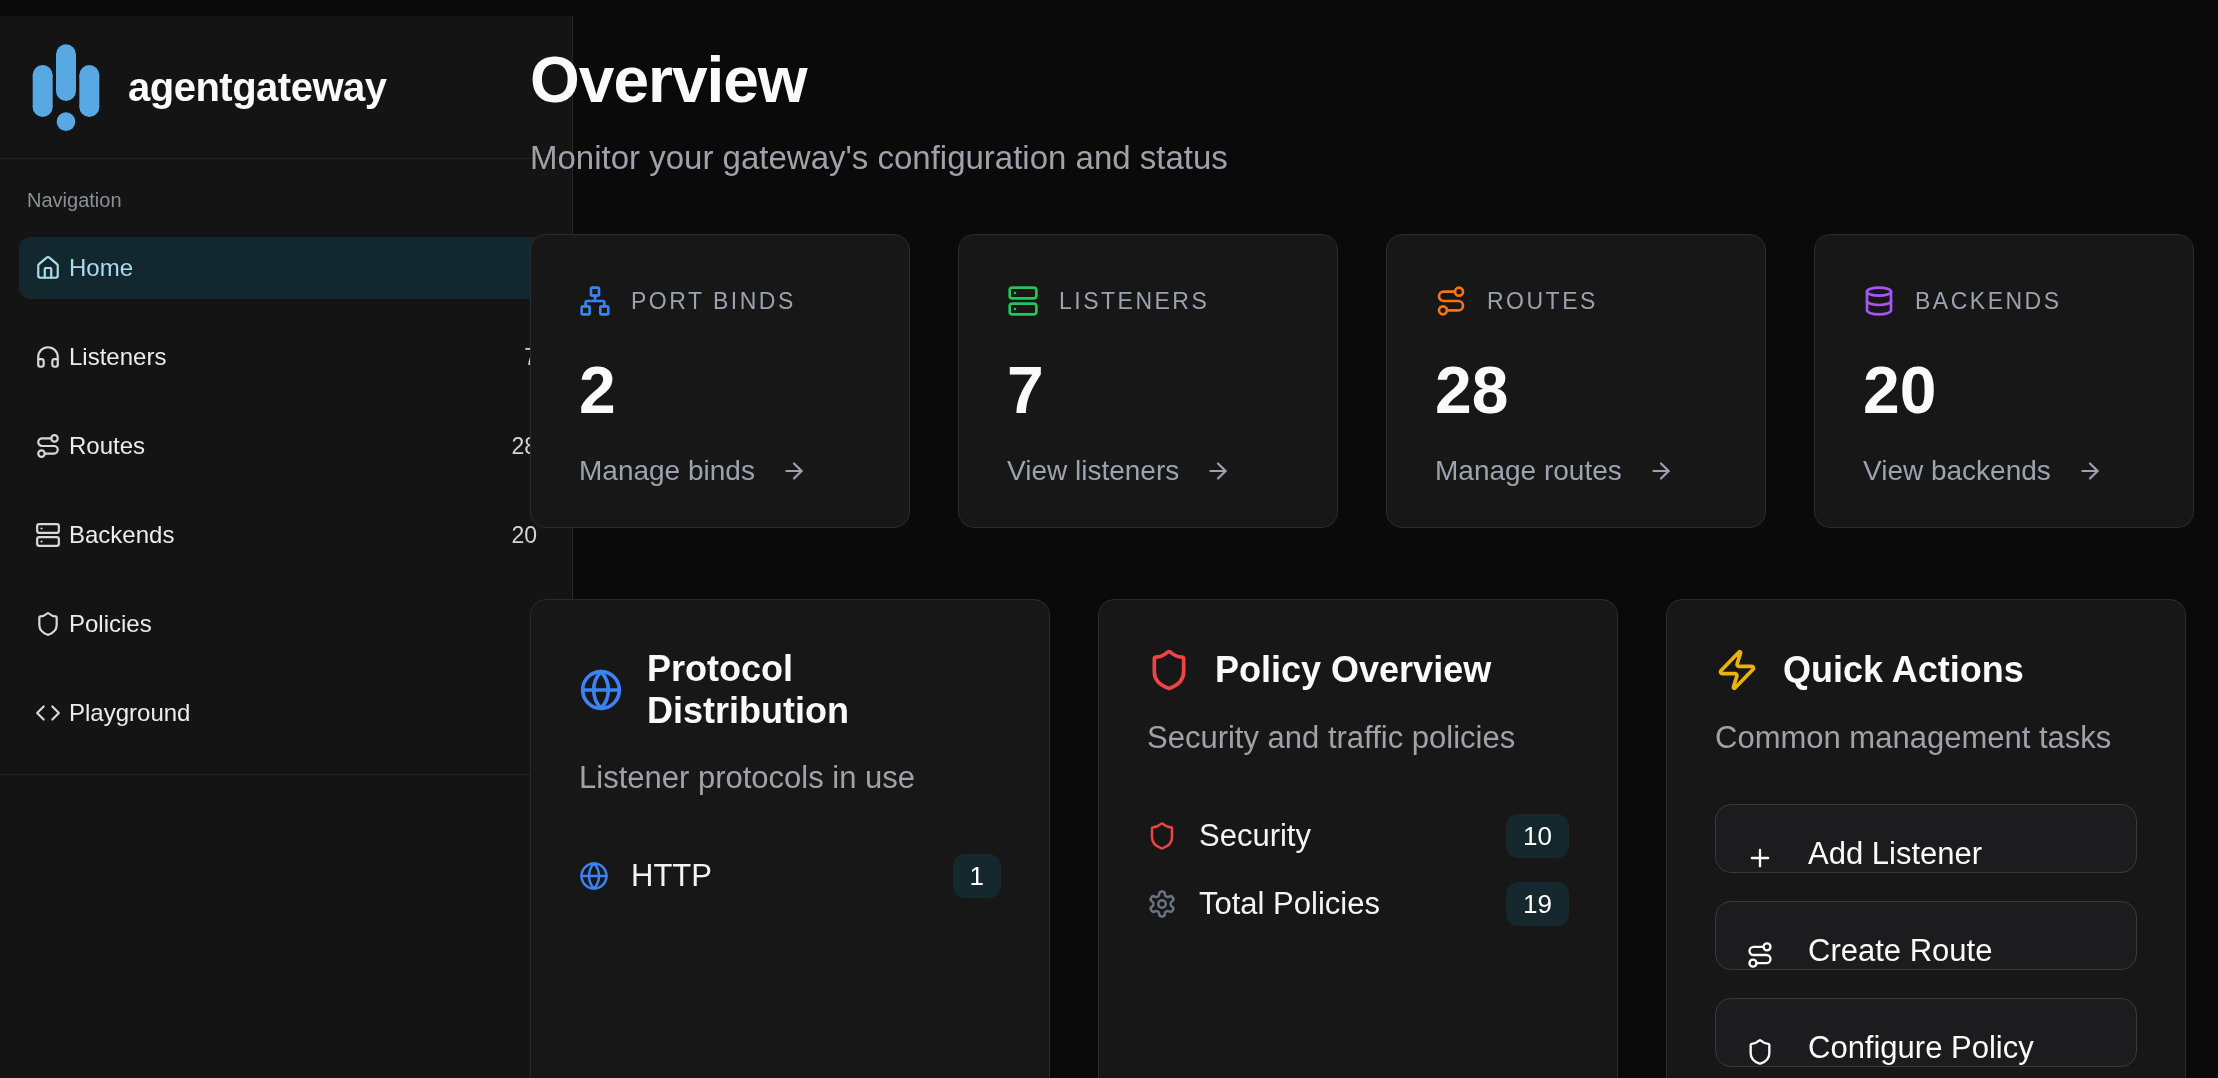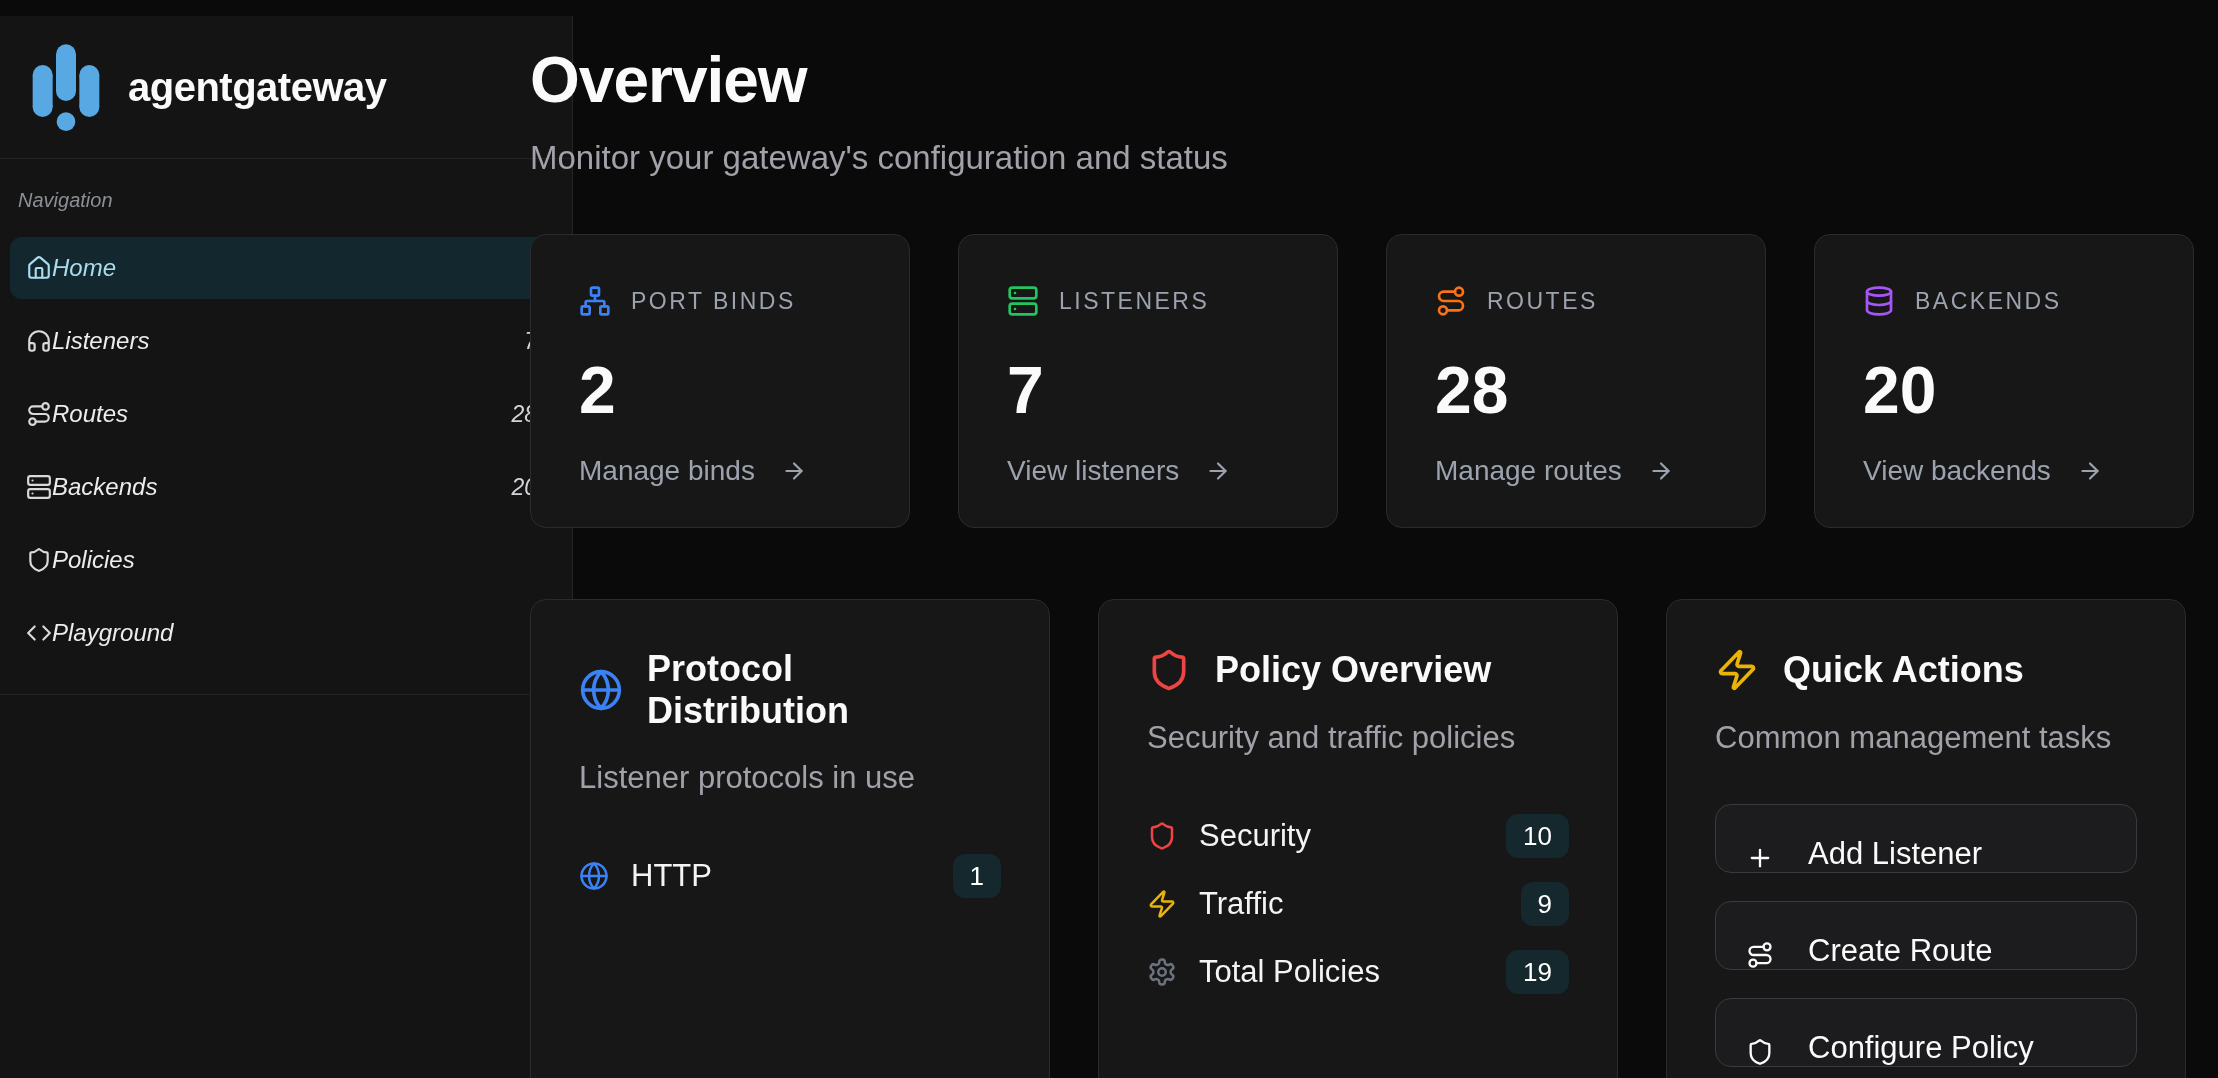--- a/index.html
+++ b/index.html
@@ -6,24 +6,24 @@
   body{font-family:"Liberation Sans","DejaVu Sans",sans-serif;color:#fafafa;}
   .screen{position:relative;width:2218px;height:1078px;overflow:hidden;background:#0a0a0a;}
 
   
   .sidebar{position:absolute;left:0;top:16px;width:573px;height:100%;background:#141414;
            border-right:1px solid #262626;box-sizing:border-box;}
   .side-head{height:143px;border-bottom:1px solid #242424;display:flex;align-items:center;
              padding-left:26px;gap:22px;box-sizing:border-box;cursor:pointer;}
   .logo-mark{width:80px;height:96px;flex:0 0 auto;}
   .logo-text{font-size:40px;font-weight:700;letter-spacing:-0.5px;color:#fafafa;}
-  .nav-wrap{padding:0 19px 0 10px;font-style:italic;}
+  .nav-wrap{padding:0 19px 0 19px;}
   .nav-label{margin:30px 0 25px 8px;font-size:20px;color:#8b9096;}
-  .nav-item{display:flex;align-items:center;height:62px;border-radius:12px;padding:0 16px;gap:0;
-            font-size:24px;color:#ececec;margin-bottom:11px;cursor:pointer;}
+  .nav-item{display:flex;align-items:center;height:62px;border-radius:12px;padding:0 16px;gap:8px;
+            font-size:24px;color:#ececec;margin-bottom:27px;cursor:pointer;}
   .nav-item .ic{width:26px;height:26px;color:#d9d9dc;}
   .nav-item.active{background:#12282e;color:#abdcec;}
   .nav-item.active .ic{color:#abdcec;}
   .nav-count{margin-left:auto;font-size:23px;color:#d4d4d8;}
   .side-divider{border-top:1px solid #242424;margin-top:30px;}
 
   
   main{position:absolute;left:496px;top:0;right:0;bottom:0;padding:48px 0 0 34px;box-sizing:border-box;}
   h1{margin:0;font-size:64px;line-height:64px;font-weight:700;letter-spacing:-1px;color:#fafafa;}
   .subtitle{margin:26px 0 0;font-size:33px;line-height:40px;color:#a1a1aa;}
@@ -342,29 +342,20 @@
           <div class="row">
             <span class="ic c-red">
                 <svg viewBox="0 0 24 24">
                   <use href="#i-shield"></use>
                 </svg>
               </span>
             <span class="row-label">Security</span>
             <span class="badge">10</span>
           </div>
           <div class="row">
-            <span class="ic c-yellow">
-                <svg viewBox="0 0 24 24">
-                  <use href="#i-zap"></use>
-                </svg>
-              </span>
-            <span class="row-label">Traffic</span>
-            <span class="badge">9</span>
-          </div>
-          <div class="row">
             <span class="ic c-gray">
                 <svg viewBox="0 0 24 24">
                   <use href="#i-gear"></use>
                 </svg>
               </span>
             <span class="row-label">Total Policies</span>
             <span class="badge">19</span>
           </div>
         </div>
       </div>

